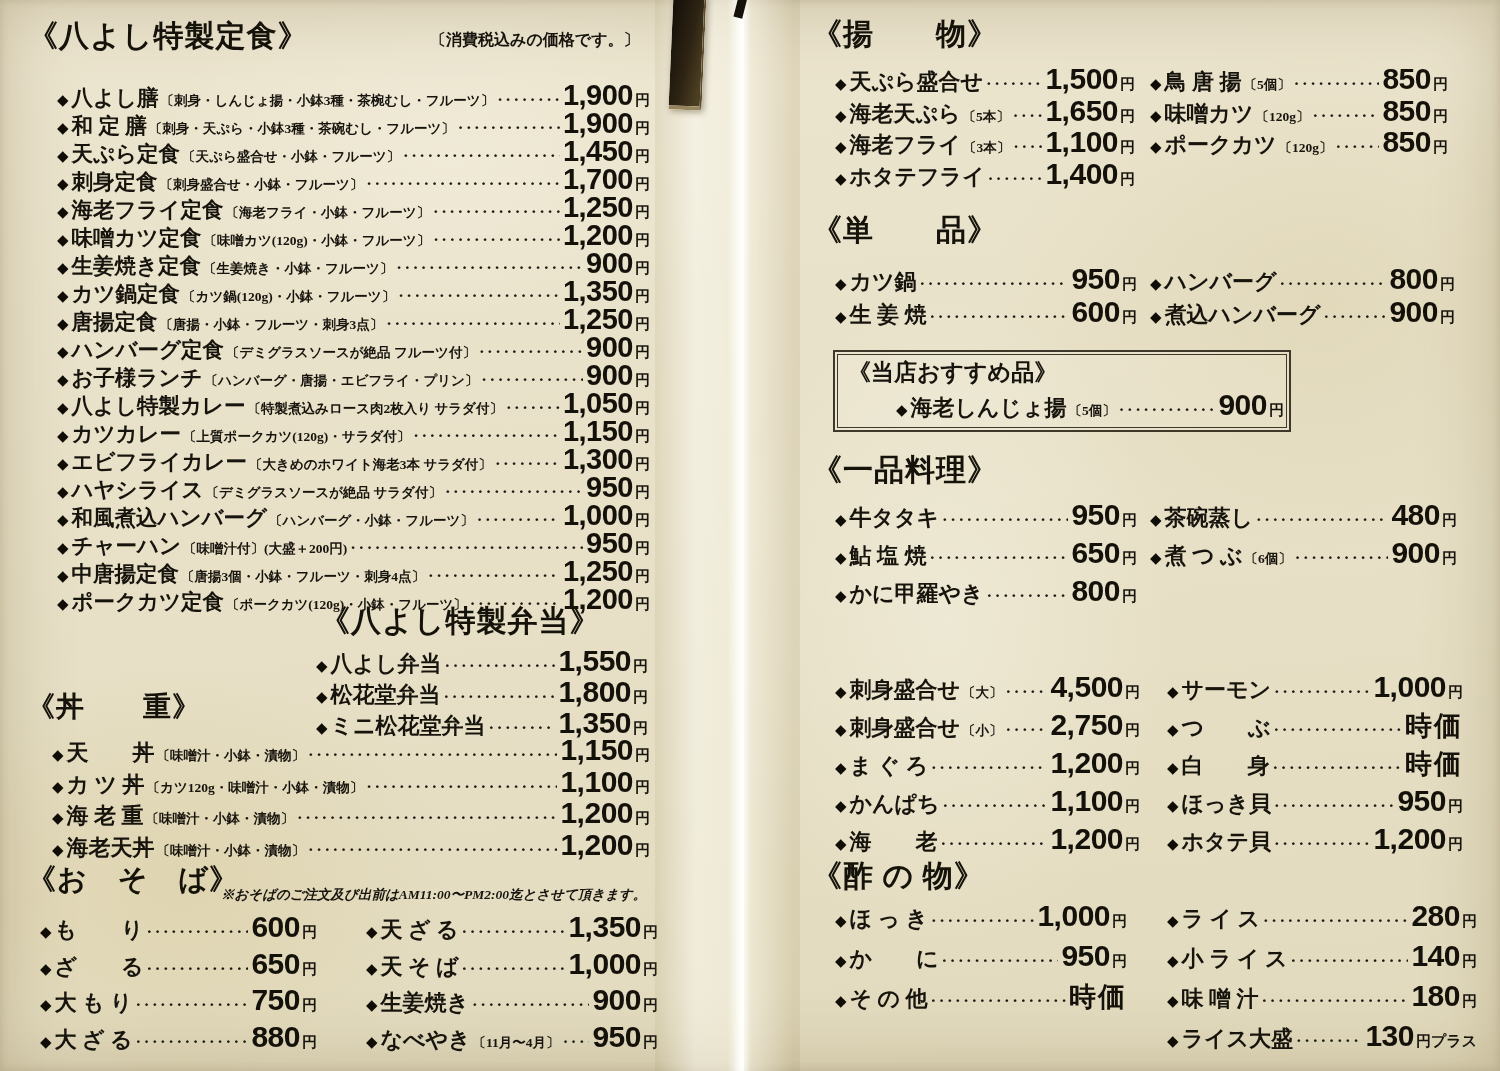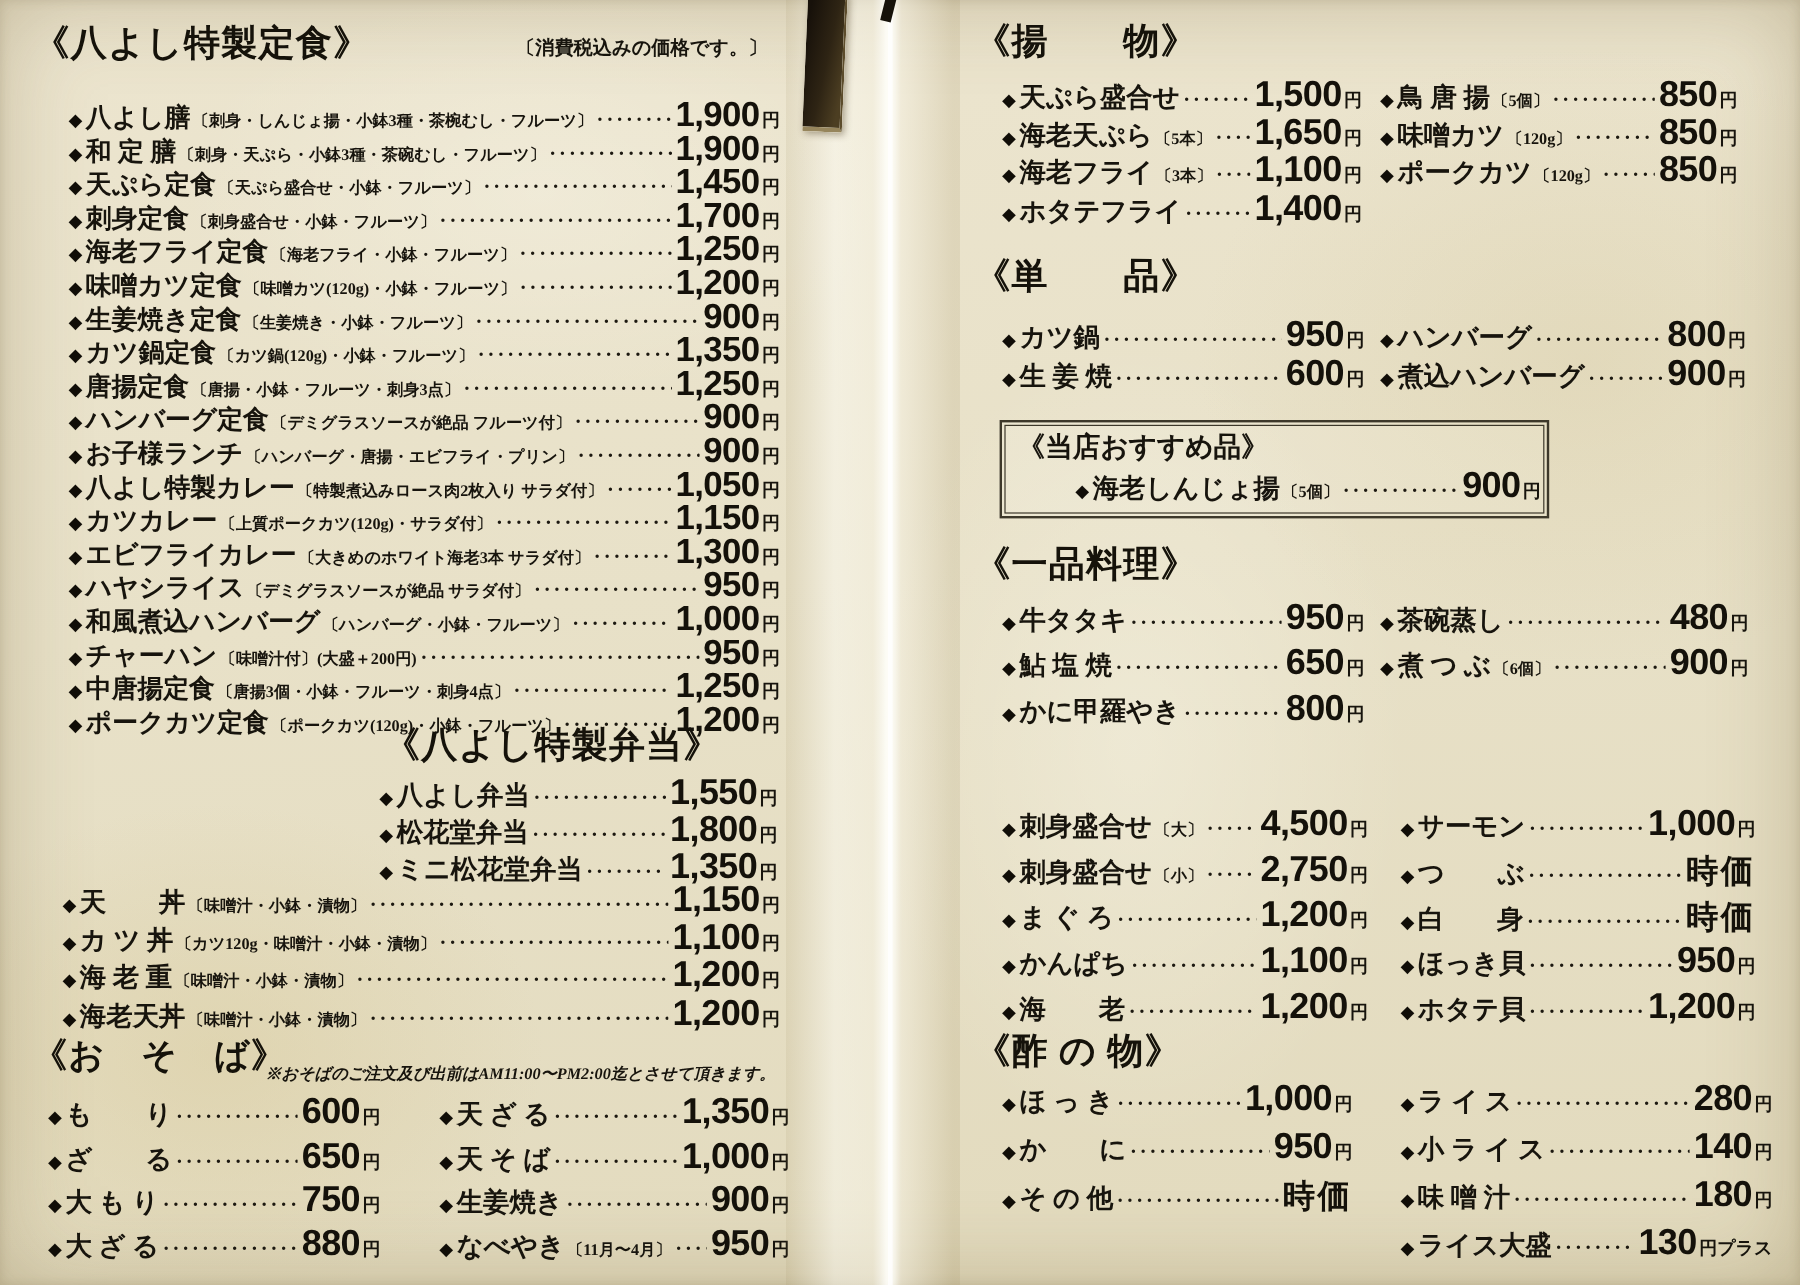--- a/index.html
+++ b/index.html
@@ -273,20 +273,21 @@
         </div>
         <div class="item">
           <span class="diamond">◆</span>
           <span class="iname">ミニ松花堂弁当</span>
           <span class="leader"></span>
           <span class="price">1,350</span>
           <span class="unit">円</span>
         </div>
       </div>
 
+    <div class="h t-donburi">《丼　　重》</div>
     <div class="list l-donburi">
         <div class="item">
           <span class="diamond">◆</span>
           <span class="iname">天　　丼</span>
           <span class="idesc">〔味噌汁・小鉢・漬物〕</span>
           <span class="leader"></span>
           <span class="price">1,150</span>
           <span class="unit">円</span>
         </div>
         <div class="item">

